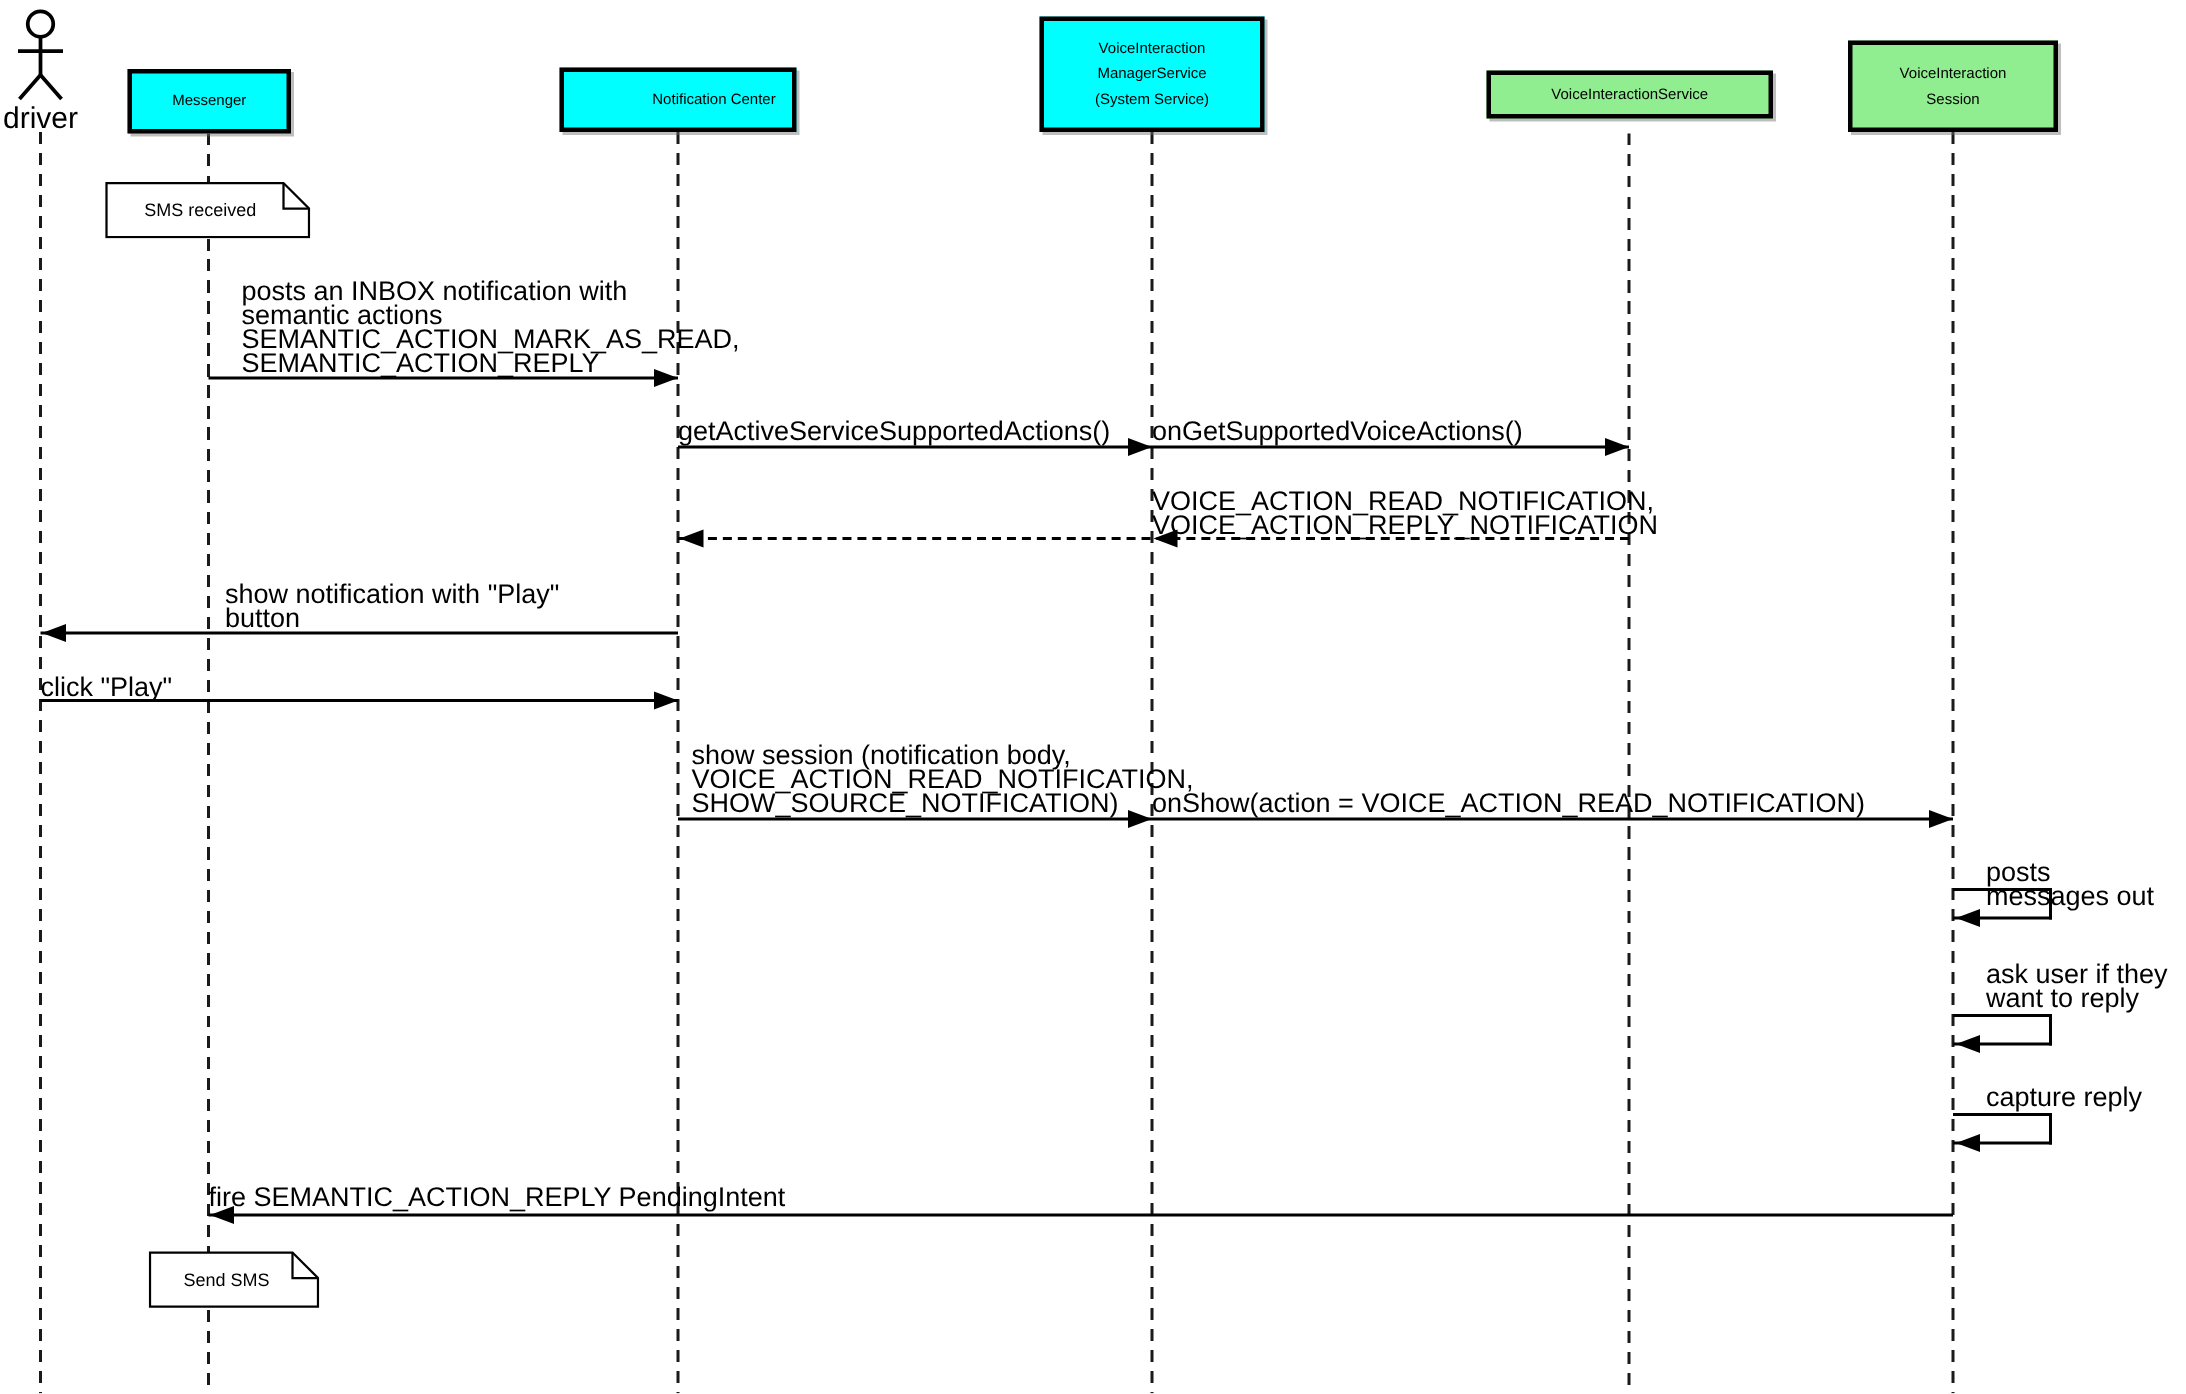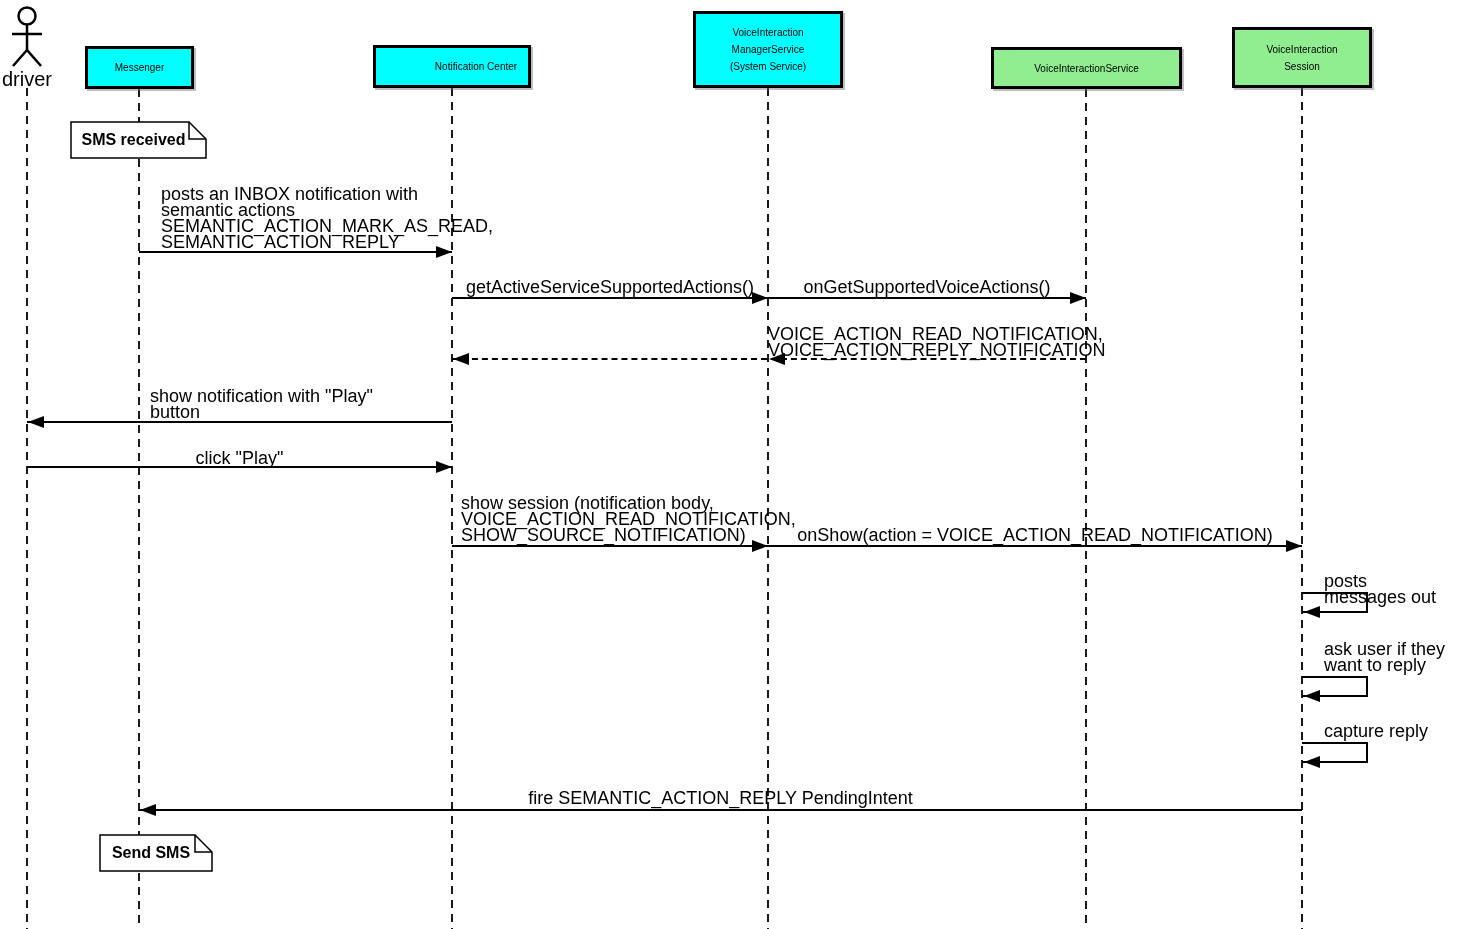--- a/index.html
+++ b/index.html
@@ -15,27 +15,27 @@
     position:absolute;box-sizing:border-box;border:3px solid #000;
     display:flex;align-items:center;justify-content:center;text-align:center;
     font-size:10px;line-height:17px;white-space:pre-line;
     box-shadow:2px 2px 0 rgba(110,110,110,.45);
   }
   .msg-line{position:absolute;height:0;border-top:2px solid #000;}
   .msg-line.dashed{border-top-style:dashed;}
   .ah-r{position:absolute;width:0;height:0;border-top:6px solid transparent;border-bottom:6px solid transparent;border-left:16px solid #000;}
   .ah-l{position:absolute;width:0;height:0;border-top:6px solid transparent;border-bottom:6px solid transparent;border-right:16px solid #000;}
   .msg-label{position:absolute;font-size:18px;line-height:16px;white-space:pre-line;}
-  .msg-label.center{text-align:center;}
+  .msg-label.center{text-align:left;}
   .self-loop{position:absolute;box-sizing:border-box;left:1302px;width:66px;height:21px;border:2px solid #000;border-left:none;}
   .note{position:absolute;}
   .note .note-label{
     position:absolute;left:0;top:0;width:100%;height:100%;
     display:flex;align-items:center;justify-content:center;
-    font-size:16px;padding-right:10px;box-sizing:border-box;font-weight:bold;
+    font-size:12px;padding-right:10px;box-sizing:border-box;
   }
   .actor-label{position:absolute;font-size:20px;text-align:center;}
 </style>
 </head>
 <body>
 
 <div class="canvas">
 
   <div class="lifeline" style="left:26px;top:88px;height:841px"></div>
   <div class="lifeline" style="left:138px;top:89px;height:840px"></div>
@@ -51,21 +51,21 @@
     <line x1="23" y1="44" x2="9" y2="60" stroke="#000" stroke-width="2.5"></line>
     <line x1="23" y1="44" x2="37" y2="60" stroke="#000" stroke-width="2.5"></line>
   </svg>
   <div class="actor-label" style="left:0;top:68px;width:54px">driver</div>
 
   <div class="pbox" style="left: 85px; top: 46px; width: 109px; height: 43px; background-color: rgb(0, 255, 255);">Messenger</div>
   <div class="pbox" style="left: 373px; top: 45px; width: 158px; height: 43px; background-color: rgb(0, 255, 255); padding-left: 48px;">Notification Center</div>
   <div class="pbox" style="left: 693px; top: 11px; width: 150px; height: 77px; background-color: rgb(0, 255, 255);">VoiceInteraction
 ManagerService
 (System Service)</div>
-  <div class="pbox" style="left: 991px; top: 47px; width: 191px; height: 42px; background-color: rgb(144, 238, 144);">VoiceInteractionService</div>
+  <div class="pbox" style="left: 991px; top: 47px; width: 191px; height: 32px; background-color: rgb(144, 238, 144);">VoiceInteractionService</div>
   <div class="pbox" style="left: 1232px; top: 27px; width: 140px; height: 61px; background-color: rgb(144, 238, 144);">VoiceInteraction
 Session</div>
 
   <div class="msg-label" style="left:161px;top:186px;width:290px">posts an INBOX notification with
 semantic actions
 SEMANTIC_ACTION_MARK_AS_READ,
 SEMANTIC_ACTION_REPLY</div>
   <div class="msg-line" style="left:139px;top:251px;width:313px"></div>
   <div class="ah-r" style="left:436px;top:246px"></div>
 

